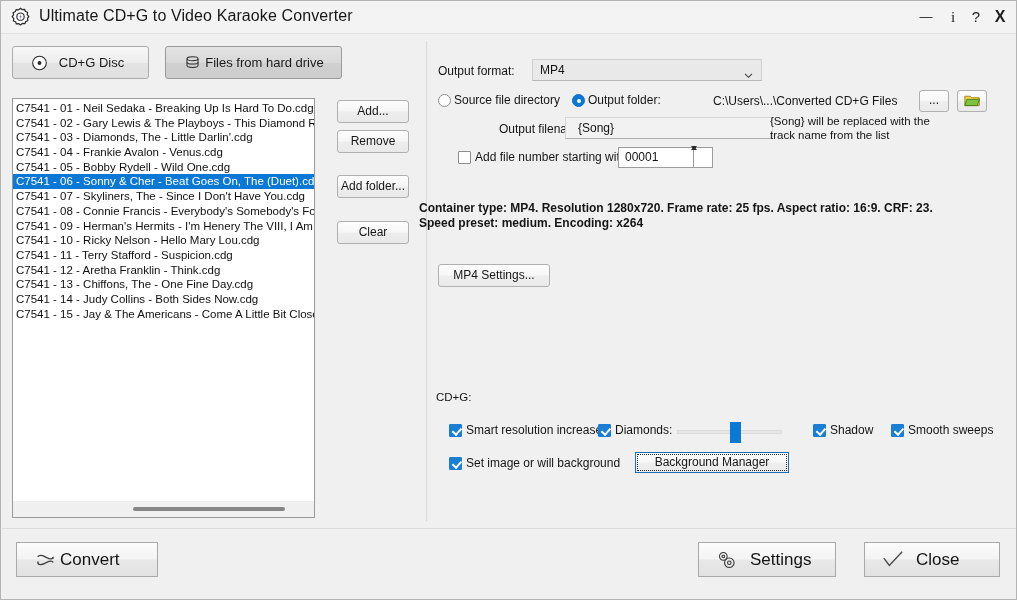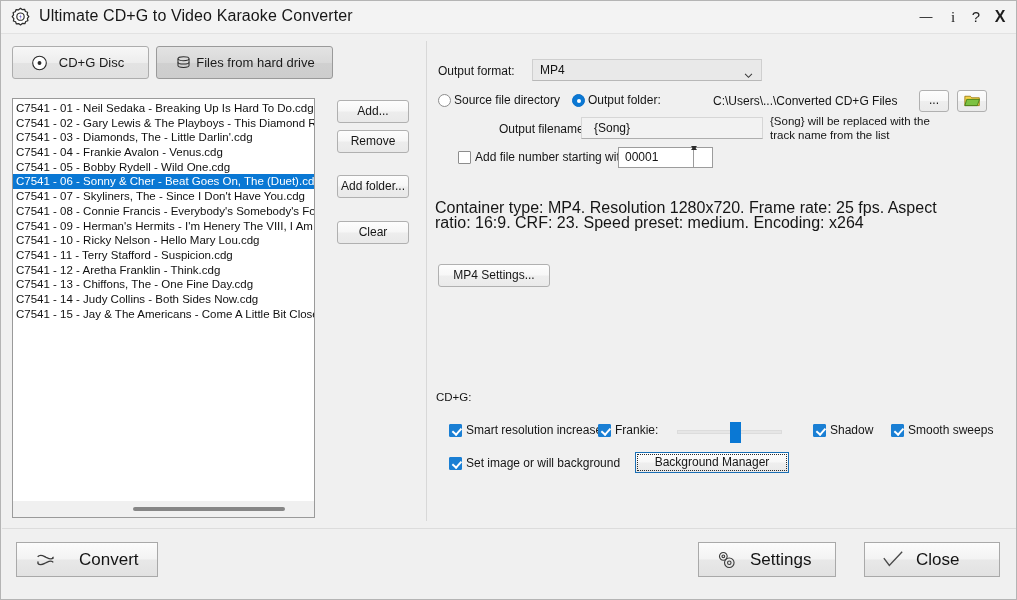--- a/index.html
+++ b/index.html
@@ -94,21 +94,21 @@
   }
   .tabbtn .tb-label { padding-left: 22px; white-space: nowrap; }
   .tabbtn.inactive {
     background: linear-gradient(to bottom, #f7f7f7 0%, #ededed 50%, #e3e3e3 51%, #e0e0e0 100%);
   }
   .tabbtn.active {
     background: linear-gradient(to bottom, #e3e3e3 0%, #d9d9d9 50%, #d0d0d0 51%, #cdcdcd 100%);
     border-color: #9a9a9a;
   }
   #tab-disc   { left: 11px;  top: 45px; width: 137px; }
-  #tab-files  { left: 155px; top: 45px; width: 177px; }
+  #tab-files  { left: 164px; top: 45px; width: 177px; }
   .tabbtn .tb-icon {
     position: absolute;
     left: 18px; top: 50%;
     transform: translateY(-50%);
     width: 17px; height: 17px;
   }
 
   
   .listbox {
     position: absolute;
@@ -275,21 +275,21 @@
     background: #f2f2f2;
     border: 1px solid #d6d6d6;
     border-bottom: 1px solid #aeaeae;
     box-sizing: border-box;
     font-size: 12px;
     color: #121212;
     padding-left: 7px;
     line-height: 20px;
     cursor: text;
   }
-  #mask-field { left: 580px; top: 116px; width: 182px; height: 22px; padding-left: 12px; }
+  #mask-field { left: 564px; top: 116px; width: 208px; height: 22px; padding-left: 12px; }
 
   .hint {
     position: absolute;
     left: 769px; top: 114px;
     width: 165px;
     font-size: 11.5px;
     line-height: 13.5px;
     color: #151515;
     user-select: none;
   }
@@ -361,26 +361,27 @@
     left: 50%; top: 50%;
     margin-left: -3.5px; margin-top: -2px;
     border-left: 3.5px solid transparent;
     border-right: 3.5px solid transparent;
   }
   .spin .sb-up::after { border-bottom: 4px solid #2b2b2b; }
   .spin .sb-dn::after { border-top: 4px solid #2b2b2b; }
 
   .desc {
     position: absolute;
-    left: 434px; top: 200px;
+    left: 418px; top: 200px;
     width: 523px;
-    font-size: 16px;
+    font-size: 12px;
     line-height: 14.5px;
     color: #151515;
     user-select: none;
+    font-weight: bold;
   }
 
   #btn-mp4settings {
     position: absolute;
     left: 437px; top: 263px;
     width: 112px; height: 23px;
     background: linear-gradient(to bottom, #fdfdfd 0%, #f7f7f7 48%, #eeeeee 52%, #eaeaea 100%);
     border: 1px solid #b0b0b0;
     border-radius: 3px;
     box-sizing: border-box;
@@ -458,21 +459,21 @@
   .bigbtn .bb-icon {
     width: 30px;
     margin-left: 13px;
     display: flex;
     align-items: center;
     justify-content: center;
   }
   .bigbtn .bb-label {
     font-size: 17px;
     color: #141414;
-    margin-left: 19px;
+    margin-left: 0;
     white-space: nowrap;
   }
   #btn-convert  { left: 15px;  top: 541px; width: 142px; }
   #btn-settings { left: 697px; top: 541px; width: 138px; }
   #btn-close    { left: 863px; top: 541px; width: 136px; }
   #btn-settings .bb-label, #btn-close .bb-label { margin-left: 8px; }
 </style>
 </head>
 <body>
 
@@ -596,21 +597,21 @@
 
   <div class="lbl lbl-cdg">CD+G:</div>
 
   <div class="cbx checked" id="cbx-smartres">
     <span class="box"></span>
     <span class="clabel">Smart resolution increase</span>
   </div>
 
   <div class="cbx checked" id="cbx-gradient">
     <span class="box"></span>
-    <span class="clabel">Frankie:</span>
+    <span class="clabel">Diamonds:</span>
   </div>
 
   <div class="slider">
     <span class="strack"></span>
     <span class="sthumb" id="gradient-thumb" style="left: 53.3px;"></span>
   </div>
 
   <div class="cbx checked" id="cbx-shadow">
     <span class="box"></span>
     <span class="clabel">Shadow</span>

